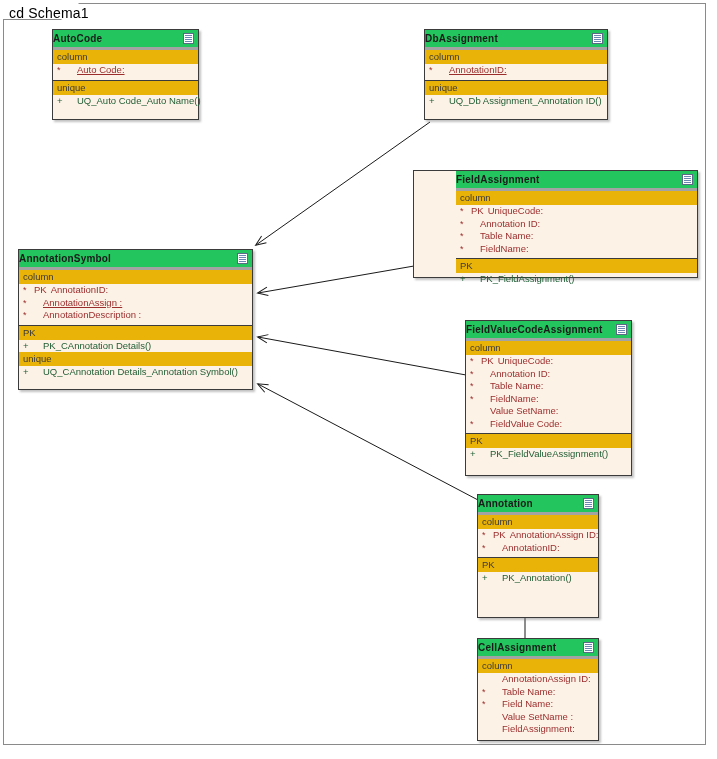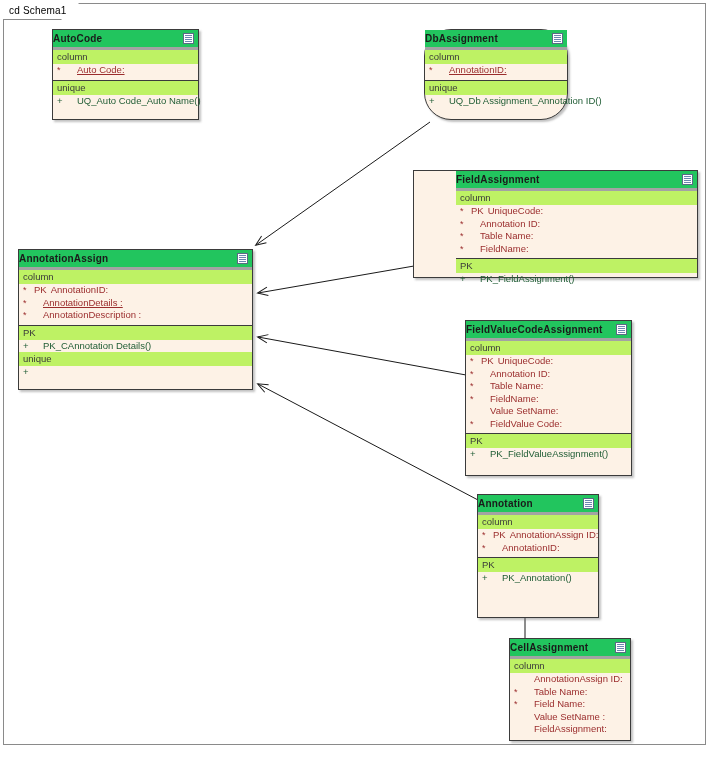--- a/index.html
+++ b/index.html
@@ -49,21 +49,21 @@
     border-right: 1px solid #8a8a8a;
     border-bottom: 1px solid #8a8a8a;
     box-sizing: border-box;
     -webkit-clip-path: polygon(0 0, 76px 0, 58px 17px, 0 17px);
     clip-path: polygon(0 0, 76px 0, 58px 17px, 0 17px);
   }
   #frame-tab .tab-label {
     position: absolute;
     left: 6px;
     top: 2px;
-    font-size: 10px;
+    font-size: 14px;
     color: #000000;
     letter-spacing: 0.2px;
     white-space: nowrap;
   }
 
   
   .umlclass {
     position: absolute;
     box-sizing: border-box;
     border: 1px solid #3b3b3b;
@@ -112,21 +112,21 @@
 
   .cls-compartment {
     border-bottom: 1px solid #3b3b3b;
     padding-bottom: 3px;
   }
   .cls-compartment.last { border-bottom: none; }
 
   .sec-label {
     font-size: 9.5px;
     color: #3a3a3a;
-    background: #bef264;
+    background: #eab308;
     padding: 1px 4px 1px 4px;
     line-height: 12px;
     white-space: nowrap;
   }
   .row {
     display: flex;
     font-size: 9.5px;
     line-height: 12.5px;
     padding: 0 4px;
     white-space: nowrap;
@@ -219,21 +219,21 @@
     </div>
     <div class="cls-compartment last">
       <div class="sec-label">unique</div>
       <div class="row">
         <span class="plus">+</span>
         <span class="op">UQ_Auto Code_Auto Name()</span>
       </div>
     </div>
   </div>
 
-  <div class="umlclass" style="left:424px; top:29px; width:144px; height:91px;border-radius:27px;">
+  <div class="umlclass" style="left:424px; top:29px; width:184px; height:91px;">
     <div class="cls-header">
       <span class="cls-title">DbAssignment</span>
       <span class="cls-icon">
           <i></i>
           <i></i>
           <i></i>
           <i></i>
         </span>
     </div>
     <div class="cls-compartment">
@@ -286,53 +286,54 @@
       <div class="sec-label">PK</div>
       <div class="row">
         <span class="plus">+</span>
         <span class="op">PK_FieldAssignment()</span>
       </div>
     </div>
   </div>
 
   <div class="umlclass" style="left:18px; top:249px; width:235px; height:141px;">
     <div class="cls-header">
-      <span class="cls-title">AnnotationAssign</span>
+      <span class="cls-title">AnnotationSymbol</span>
       <span class="cls-icon">
           <i></i>
           <i></i>
           <i></i>
           <i></i>
         </span>
     </div>
     <div class="cls-compartment">
       <div class="sec-label">column</div>
       <div class="row">
         <span class="marker">*</span>
         <span class="pk">PK</span>
         <span class="attr">AnnotationID:</span>
       </div>
       <div class="row indent">
         <span class="marker">*</span>
-        <span class="attr uq">AnnotationDetails :</span>
+        <span class="attr uq">AnnotationAssign :</span>
       </div>
       <div class="row indent">
         <span class="marker">*</span>
         <span class="attr">AnnotationDescription :</span>
       </div>
     </div>
     <div class="cls-compartment last">
       <div class="sec-label">PK</div>
       <div class="row">
         <span class="plus">+</span>
         <span class="op">PK_CAnnotation Details()</span>
       </div>
       <div class="sec-label">unique</div>
       <div class="row">
         <span class="plus">+</span>
+        <span class="op">UQ_CAnnotation Details_Annotation Symbol()</span>
       </div>
     </div>
   </div>
 
   <div class="umlclass" style="left:465px; top:320px; width:167px; height:156px;">
     <div class="cls-header">
       <span class="cls-title">FieldValueCodeAssignment</span>
       <span class="cls-icon">
           <i></i>
           <i></i>
@@ -401,21 +402,21 @@
     </div>
     <div class="cls-compartment last">
       <div class="sec-label">PK</div>
       <div class="row">
         <span class="plus">+</span>
         <span class="op">PK_Annotation()</span>
       </div>
     </div>
   </div>
 
-  <div class="umlclass" style="left:477px; top:638px; width:122px; height:103px;margin-left:32px;">
+  <div class="umlclass" style="left:477px; top:638px; width:122px; height:103px;">
     <div class="cls-header">
       <span class="cls-title">CellAssignment</span>
       <span class="cls-icon">
           <i></i>
           <i></i>
           <i></i>
           <i></i>
         </span>
     </div>
     <div class="cls-compartment last">

